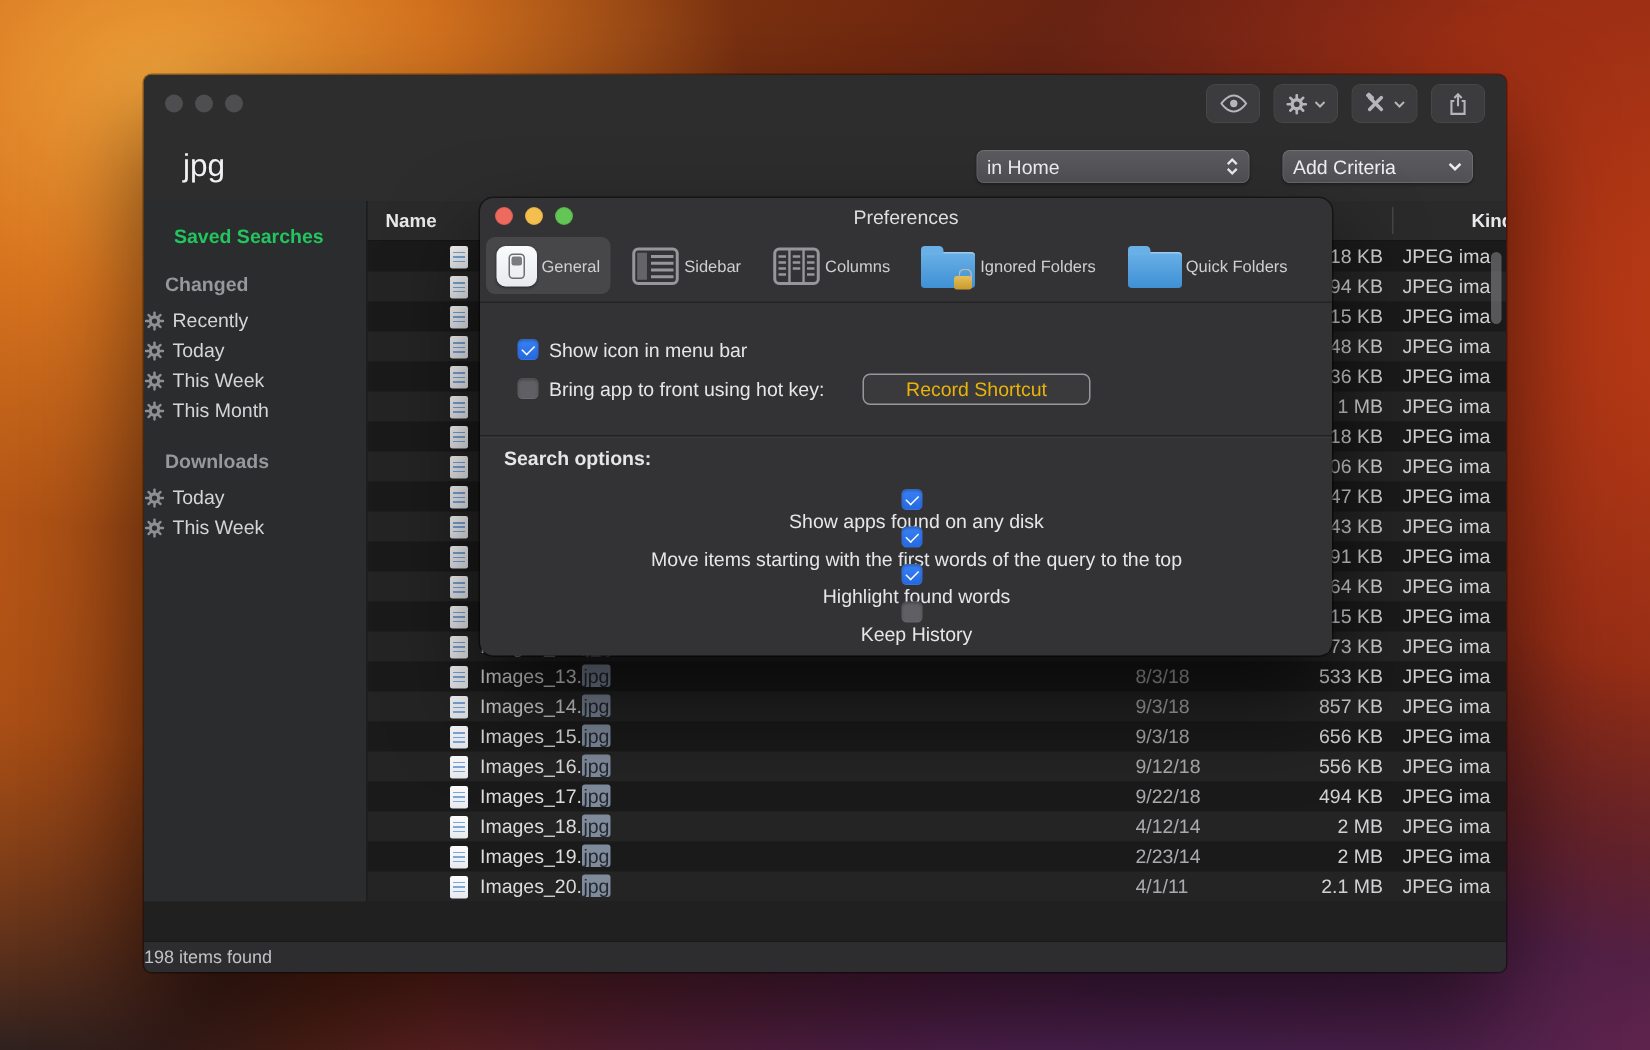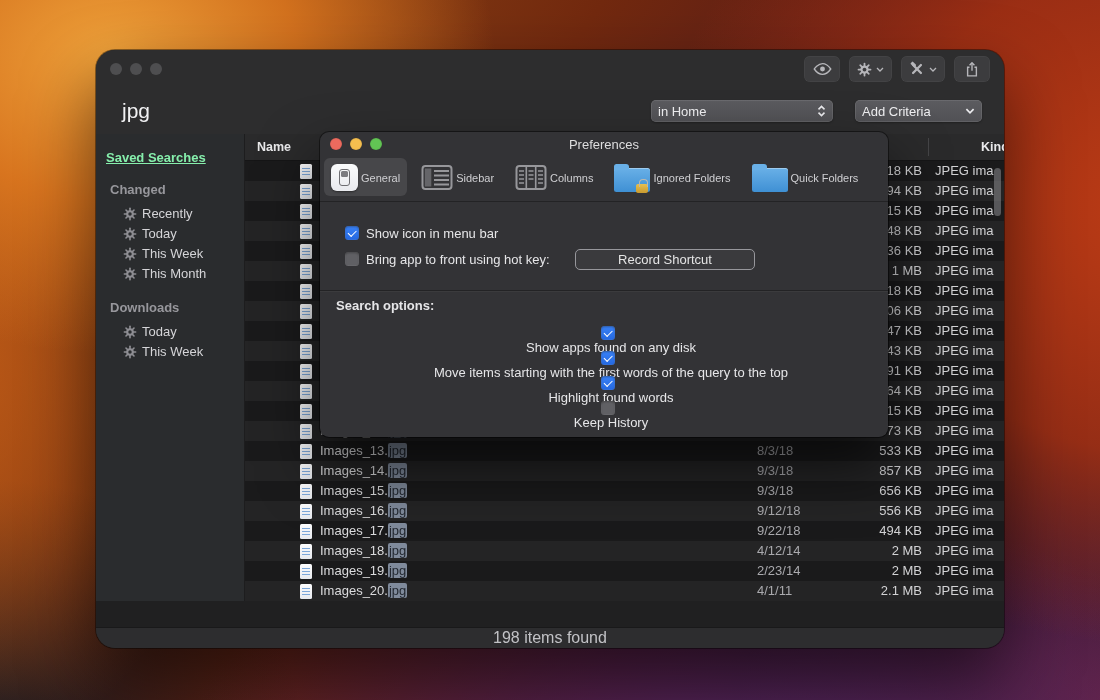--- a/index.html
+++ b/index.html
@@ -9,58 +9,58 @@
     position:relative;
     background:
       radial-gradient(620px 480px at 10% 8%, rgba(244,166,60,.95) 0%, rgba(224,122,32,.85) 30%, rgba(224,122,32,0) 62%),
       radial-gradient(520px 700px at -6% 52%, rgba(198,92,22,.9) 0%, rgba(198,92,22,0) 58%),
       radial-gradient(760px 640px at 106% 30%, rgba(197,62,20,.95) 0%, rgba(168,50,18,.85) 38%, rgba(168,50,18,0) 68%),
       radial-gradient(900px 460px at 66% 112%, rgba(90,42,110,.9) 0%, rgba(90,42,110,0) 62%),
       radial-gradient(620px 420px at 102% 102%, rgba(110,36,70,.9) 0%, rgba(110,36,70,0) 62%),
       radial-gradient(560px 430px at -2% 104%, #0a1422 0%, rgba(10,20,34,0) 58%),
       linear-gradient(125deg, #9a5518 0%, #72290f 38%, #4a1420 68%, #1c1430 100%);
   }
-  .window{position:absolute;left:96px;top:50px;width:908px;height:598px;border-radius:19px;background:#262627;
+  .window{position:absolute;left:96px;top:50px;width:908px;height:598px;border-radius:5px;background:#262627;
     box-shadow:0 34px 70px rgba(0,0,0,.55),0 0 0 1px rgba(0,0,0,.4);overflow:hidden;}
   .titlebar{height:38px;background:#2d2d2e;display:flex;align-items:center;padding:0 14px;}
   .dot{width:12px;height:12px;border-radius:50%;background:#4e4e50;margin-right:8px;}
   .tb-group{margin-left:auto;display:flex;gap:9px;}
   .tb-btn{height:26px;min-width:36px;padding:0 8px;border-radius:6px;background:#3c3c3e;display:flex;align-items:center;justify-content:center;gap:4px;box-shadow:inset 0 0 0 .5px rgba(255,255,255,.08);}
   .search-row{height:46px;background:#2d2d2e;display:flex;align-items:center;padding:0 22px 0 26px;}
   .query{font-size:21px;color:#f1f1f3;font-weight:400;}
   .pops{margin-left:auto;display:flex;gap:22px;align-items:center;}
   .popup{height:22px;background:linear-gradient(#5c5c60,#515155);border-radius:5px;color:#f0f0f2;font-size:13px;display:flex;align-items:center;padding:0 7px;box-shadow:inset 0 0 0 .5px rgba(255,255,255,.18),0 1px 2px rgba(0,0,0,.3);}
   .popup .lbl{flex:1;}
   .pop-scope{width:182px;}
   .pop-criteria{width:127px;}
   .content{position:absolute;top:84px;left:0;right:0;height:467px;display:flex;}
   .sidebar{width:149px;background:#2a2c2e;border-right:1px solid #1d1d1e;padding-top:16px;font-size:13px;flex:none;}
-  .sb-title{color:#86efac;padding-left:10px;font-weight:700;text-decoration:underline;}
+  .sb-title{color:#22c55e;padding-left:20px;font-weight:700;}
   .sb-section{color:#97979c;padding-left:14px;font-weight:700;margin:17px 0 6px;}
-  .sb-item{display:flex;align-items:center;height:20px;padding-left:27px;color:#d5d5d8;gap:6px;}
+  .sb-item{display:flex;align-items:center;height:20px;color:#d5d5d8;gap:6px;}
   .sb-gear{width:13px;height:13px;color:#8e8e93;flex:none;}
   .list{flex:1;background:#1c1c1d;position:relative;overflow:hidden;}
   .list-header{height:27px;background:#2a2a2b;border-bottom:1px solid #151516;position:relative;color:#e9e9eb;font-size:12.5px;font-weight:700;}
   .col-name{position:absolute;left:12px;top:6px;}
   .col-kind{position:absolute;left:694px;top:6px;margin-left:42px;}
   .col-div{position:absolute;left:683px;top:4px;bottom:4px;width:1px;background:#454547;}
   .rows{position:absolute;top:27px;left:0;right:0;}
   .row{height:20px;position:relative;font-size:13px;}
   .row.base{background:#1a1a1b;}
   .row.alt{background:#242425;}
   .doc{position:absolute;left:55px;top:2.5px;width:12px;height:15px;background:linear-gradient(#fdfdfe,#e7e9ee);border-radius:1.5px;}
   .doc::before{content:"";position:absolute;left:2px;right:2px;top:4px;height:8px;background:repeating-linear-gradient(to bottom,#7da7d9 0 1px,transparent 1px 3px);}
   .fname{position:absolute;left:75px;line-height:20px;color:#dcdcde;white-space:nowrap;}
   .chip{background:var(--chip,#7f8a9b);color:#232830;border-radius:2px;padding:0 1px;}
   .fdate{position:absolute;left:512px;line-height:20px;color:#aaaaae;}
   .fsize{position:absolute;right:82px;line-height:20px;color:#d2d2d4;text-align:right;}
   .fkind{position:absolute;left:690px;line-height:20px;color:#d2d2d4;width:68px;overflow:hidden;white-space:nowrap;}
   .vscroll{position:absolute;right:3px;top:34px;width:7px;height:48px;border-radius:4px;background:#8a8a8e;opacity:.55;}
   .bottom-gap{position:absolute;left:0;right:0;top:551px;height:26px;background:#202021;}
-  .status-bar{position:absolute;left:0;right:0;bottom:0;height:21px;background:#2d2d2f;border-top:1px solid #19191a;display:flex;align-items:center;justify-content:center;color:#c2c2c6;font-size:16px;}
+  .status-bar{position:absolute;left:0;right:0;bottom:0;height:21px;background:#2d2d2f;border-top:1px solid #19191a;display:flex;align-items:center;color:#c2c2c6;font-size:12px;}
   
   .prefs{position:absolute;left:320px;top:132px;width:568px;height:305px;border-radius:9px;background:#333336;
     box-shadow:0 30px 60px rgba(0,0,0,.65),0 0 0 1px rgba(0,0,0,.45);z-index:10;overflow:hidden;font-size:13px;color:#e6e6e8;}
   .p-titlebar{height:24px;position:relative;display:flex;align-items:center;padding:0 10px;}
   .p-title{position:absolute;left:0;right:0;text-align:center;color:#dededf;}
   .tl{width:12px;height:12px;border-radius:50%;margin-right:8px;box-shadow:inset 0 0 1px rgba(0,0,0,.3);}
   .tl-red{background:var(--traffic-red,#ec6a5e);}
   .tl-yellow{background:var(--traffic-yellow,#f5bf4f);}
   .tl-green{background:var(--traffic-green,#62c554);}
   .p-toolbar{display:flex;align-items:flex-end;gap:7px;padding:2px 6px 5px 4px;border-bottom:1px solid #232325;}
@@ -76,21 +76,21 @@
   .lock::before{content:"";position:absolute;top:-5px;left:2.5px;width:7px;height:7px;border:1.8px solid #b9b9b2;border-bottom:none;border-radius:4px 4px 0 0;}
   .p-body{position:absolute;left:0;right:0;top:84px;bottom:0;}
   .opt-group{position:absolute;left:25px;right:18px;}
   .g1{top:4px;} .g2{top:110px;}
   .g1 .opt{height:26px;} .g2 .opt{height:25px;flex-direction:column;}
   .opt{display:flex;align-items:center;position:relative;}
   .cb{width:14px;height:14px;border-radius:3.5px;background:#606064;box-shadow:inset 0 1px 2px rgba(0,0,0,.35),inset 0 0 0 .5px rgba(255,255,255,.12);position:relative;flex:none;}
   .cb.checked{background:linear-gradient(var(--accent-blue,#3a82f7),#2468e0);}
   .cb.checked::after{content:"";position:absolute;left:3px;top:3.5px;width:7px;height:3.5px;border-left:1.7px solid #fff;border-bottom:1.7px solid #fff;transform:rotate(-45deg);}
   .opt-label{margin-left:7px;}
-  .record-btn{position:absolute;left:230px;top:3px;width:180px;height:21px;border-radius:5px;border:1px solid #97979c;background:#3a3a3d;color:#e5e5e5;font-size:13px;font-family:inherit;display:flex;align-items:center;justify-content:center;}
+  .record-btn{position:absolute;left:230px;top:3px;width:152px;height:21px;border-radius:5px;border:1px solid #97979c;background:#3a3a3d;color:#eab308;font-size:13px;font-family:inherit;display:flex;align-items:center;justify-content:center;}
   .p-sep{position:absolute;left:0;right:0;top:74px;height:1px;background:#232325;box-shadow:0 1px 0 rgba(255,255,255,.04);}
   .p-sec-label{position:absolute;left:16px;top:82px;font-weight:700;}
   svg.chev{width:8px;height:5px;}
 </style>
 </head>
 <body>
 
 <div class="window">
   <div class="titlebar">
     <span class="dot"></span>

